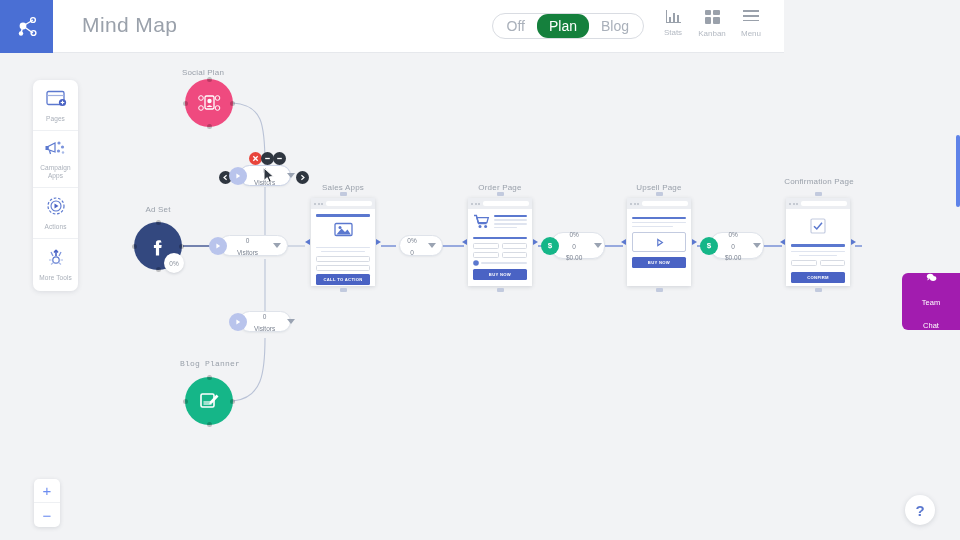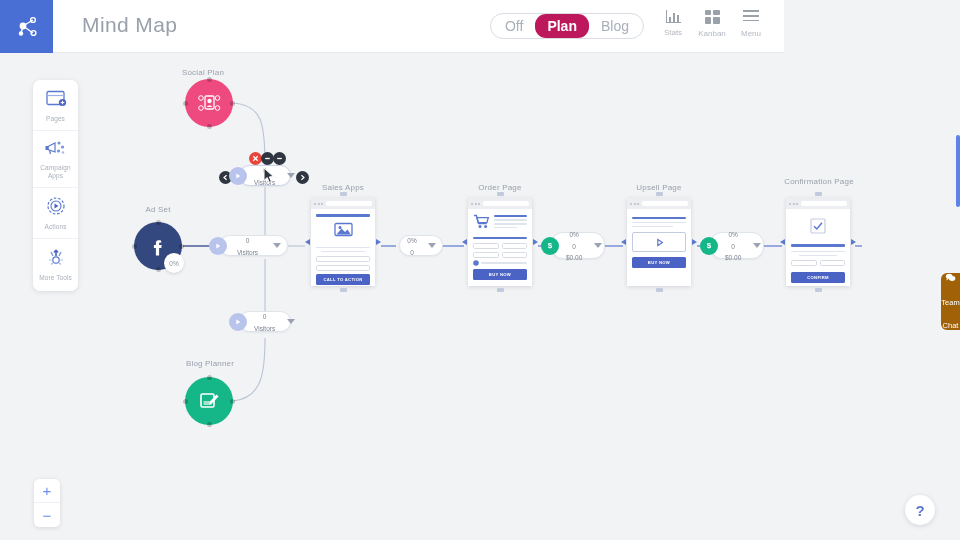--- a/index.html
+++ b/index.html
@@ -26,21 +26,21 @@
   }
   #mode-toggle {
     position:absolute; right:140px; top:13px; height:26px;
     border:1px solid #d9dce2; border-radius:13px; background:#fff;
     display:flex; align-items:center; padding:0 2px;
   }
   .mode-opt {
     font-size:14px; color:#a9b0ba; padding:12px 12px; height:22px;
     display:flex; align-items:center; border-radius:11px; cursor:pointer;
   }
-  .mode-opt.active { background:#be185d; color:#fff; font-weight:700; }
+  .mode-opt.active { background:#15803d; color:#fff; font-weight:400; }
 
   .hdr-tool {
     position:absolute; top:10px; width:38px;
     display:flex; flex-direction:column; align-items:center; cursor:pointer;
   }
   .hdr-tool .lbl { font-size:8px; color:#b3b9c2; margin-top:5px; }
 
   
   .bars { width:15px; height:13px; position:relative; border-left:1.6px solid #9aa1ab; border-bottom:1.6px solid #9aa1ab; }
   .bars i { position:absolute; bottom:0; width:2.4px; background:#9aa1ab; }
@@ -167,22 +167,22 @@
     background:#fff; border-radius:5px; box-shadow:0 1px 4px rgba(60,70,90,.16); z-index:30;
   }
   #zoom-ctl div {
     height:24px; display:flex; align-items:center; justify-content:center;
     color:#6b8cf0; font-size:15px; cursor:pointer;
   }
   #zoom-ctl div:first-child { border-bottom:1px solid #eef0f3; }
 
   
   #team-chat {
-    position:absolute; right:0; top:273px; width:19px; height:57px;
-    background:#a16207; border-radius:6px 0 0 6px; color:#fff;
+    position:absolute; right:0; top:273px; width:58px; height:57px;
+    background:#a21caf; border-radius:6px 0 0 6px; color:#fff;
     display:flex; flex-direction:column; align-items:center; justify-content:center;
     font-size:7.5px; line-height:9px; text-align:center; cursor:pointer; z-index:35;gap:14px;
   }
 
   
   #help-btn {
     position:absolute; right:25px; bottom:15px; width:30px; height:30px;
     border-radius:50%; background:#fff; box-shadow:0 1px 5px rgba(60,70,90,.18);
     display:flex; align-items:center; justify-content:center;
     color:#5b78cf; font-size:15px; font-weight:700; cursor:pointer; z-index:35;
@@ -400,21 +400,21 @@
           <path d="M2.4 1.4 L6.2 4 L2.4 6.6 Z" fill="#fff"></path>
         </svg>
     </span>
     <span class="pill-text">
       <span class="l1">0</span><br>
       <span class="l2">Visitors</span>
     </span>
     <span class="caret"></span>
   </div>
 
-  <div class="node-label" style="left:180px; top:306px; width:60px;">Blog Planner</div>
+  <div class="node-label" style="left:180px; top:306px; width:60px;font-family:Liberation Mono, monospace;">Blog Planner</div>
   <div class="round-node" style="left:185px; top:324px; background:#15b688;">
     <span class="port t"></span>
     <span class="port b"></span>
     <span class="port l"></span>
     <span class="port r"></span>
     <svg width="26" height="26" viewBox="0 0 26 26">
       <rect x="5" y="6" width="13" height="13" rx="1.4" fill="none" stroke="#fff" stroke-width="1.6"></rect>
       <rect x="7.5" y="13" width="8" height="4" fill="#fff" opacity=".6"></rect>
       <path d="M14 13.5 L20.5 6.5 L22.5 8.5 L16 15.5 L13.2 16.3 Z" fill="#fff"></path>
     </svg>

